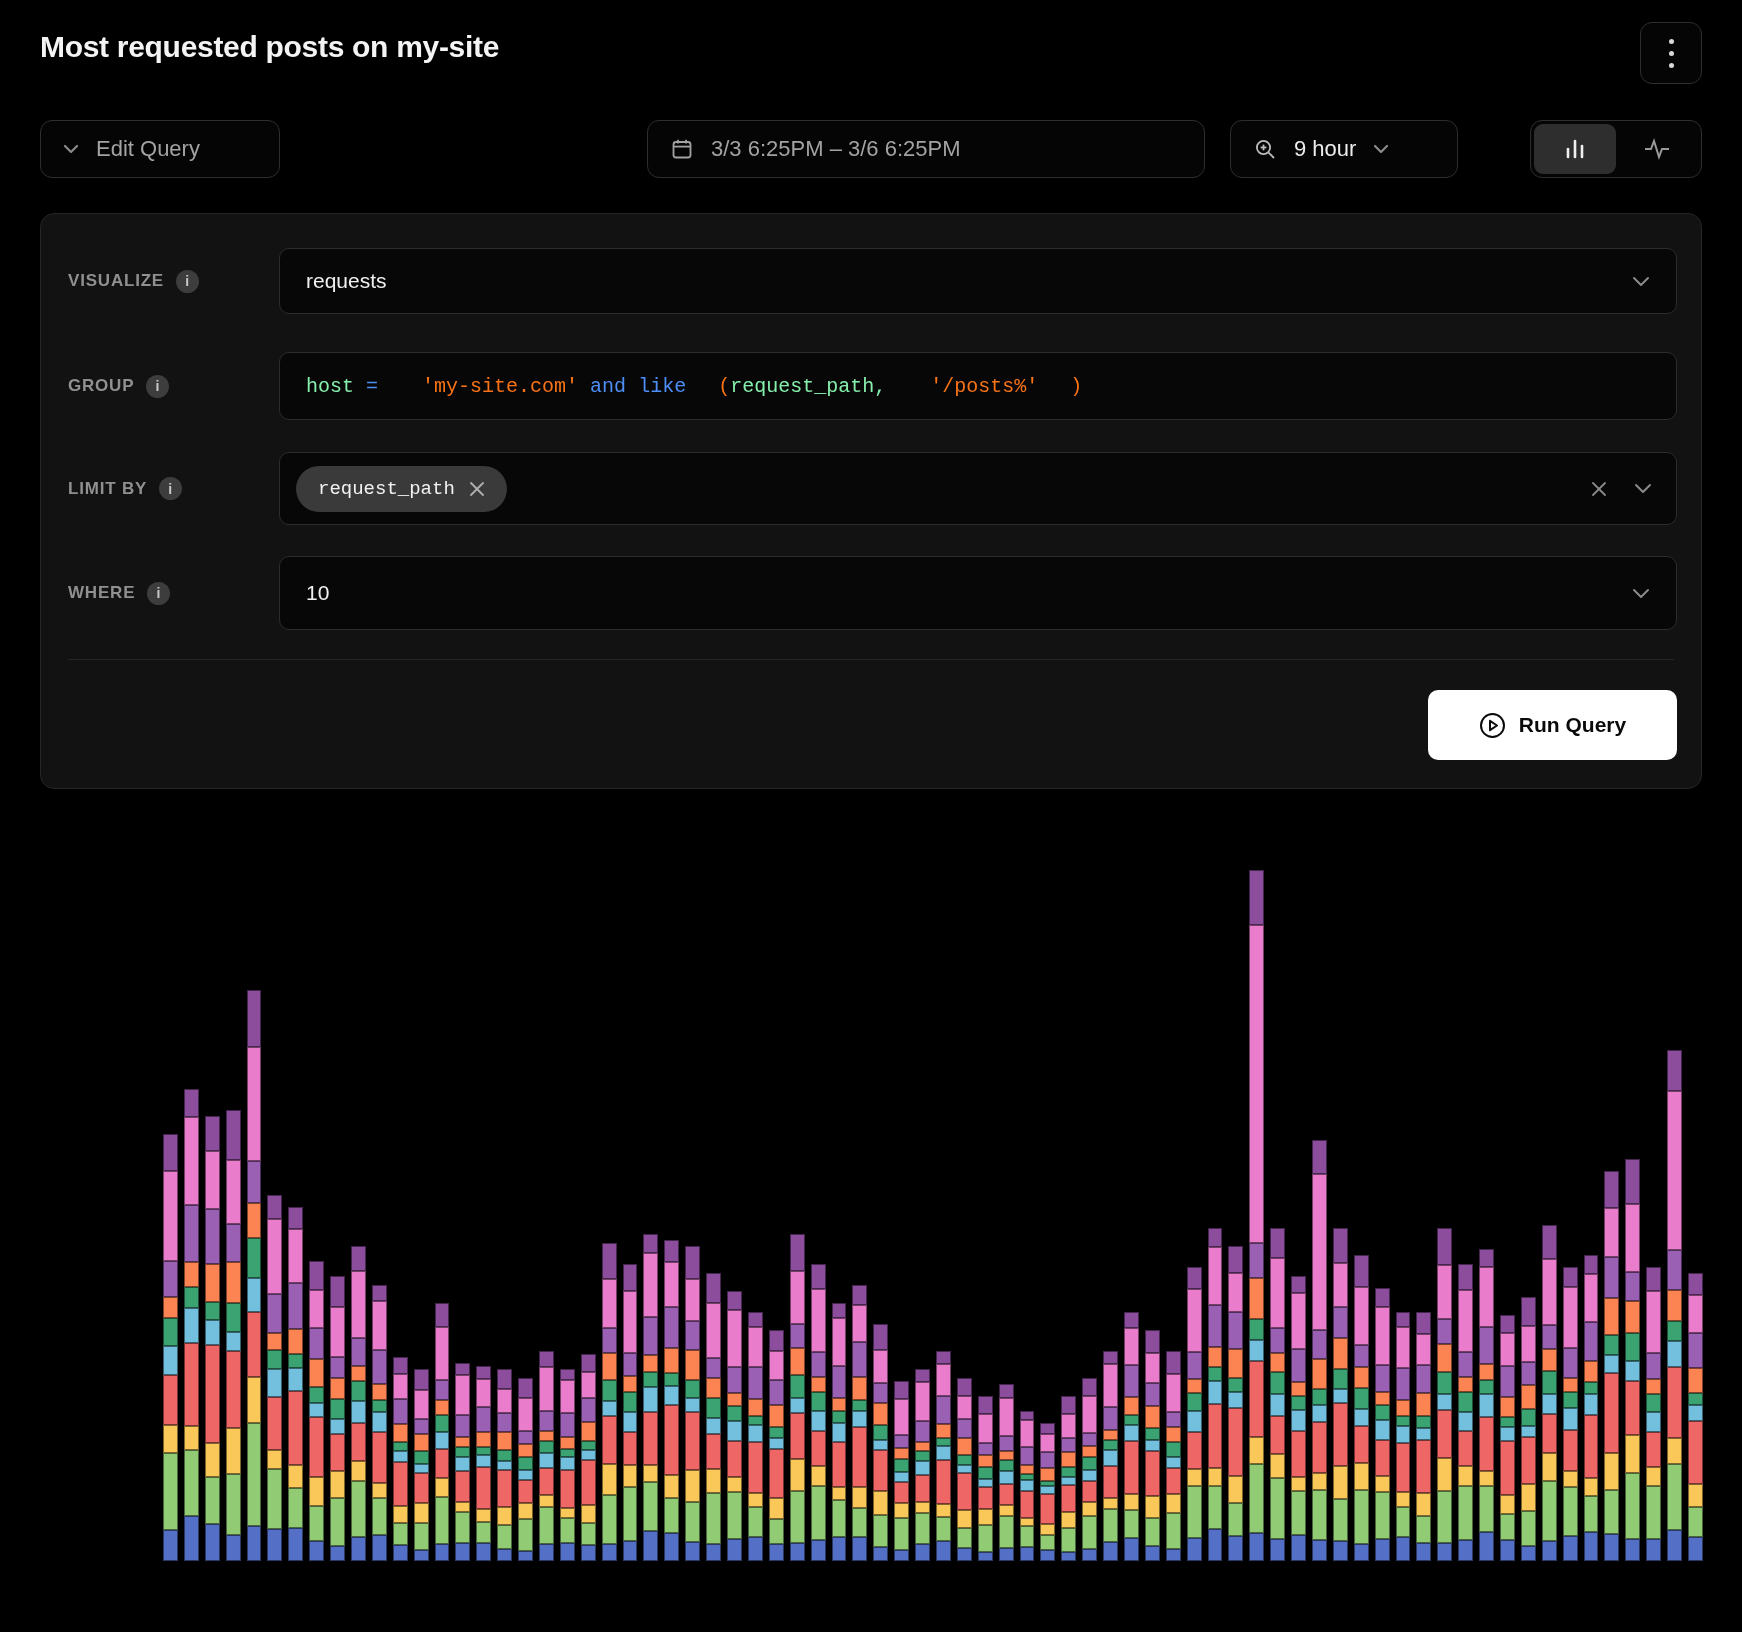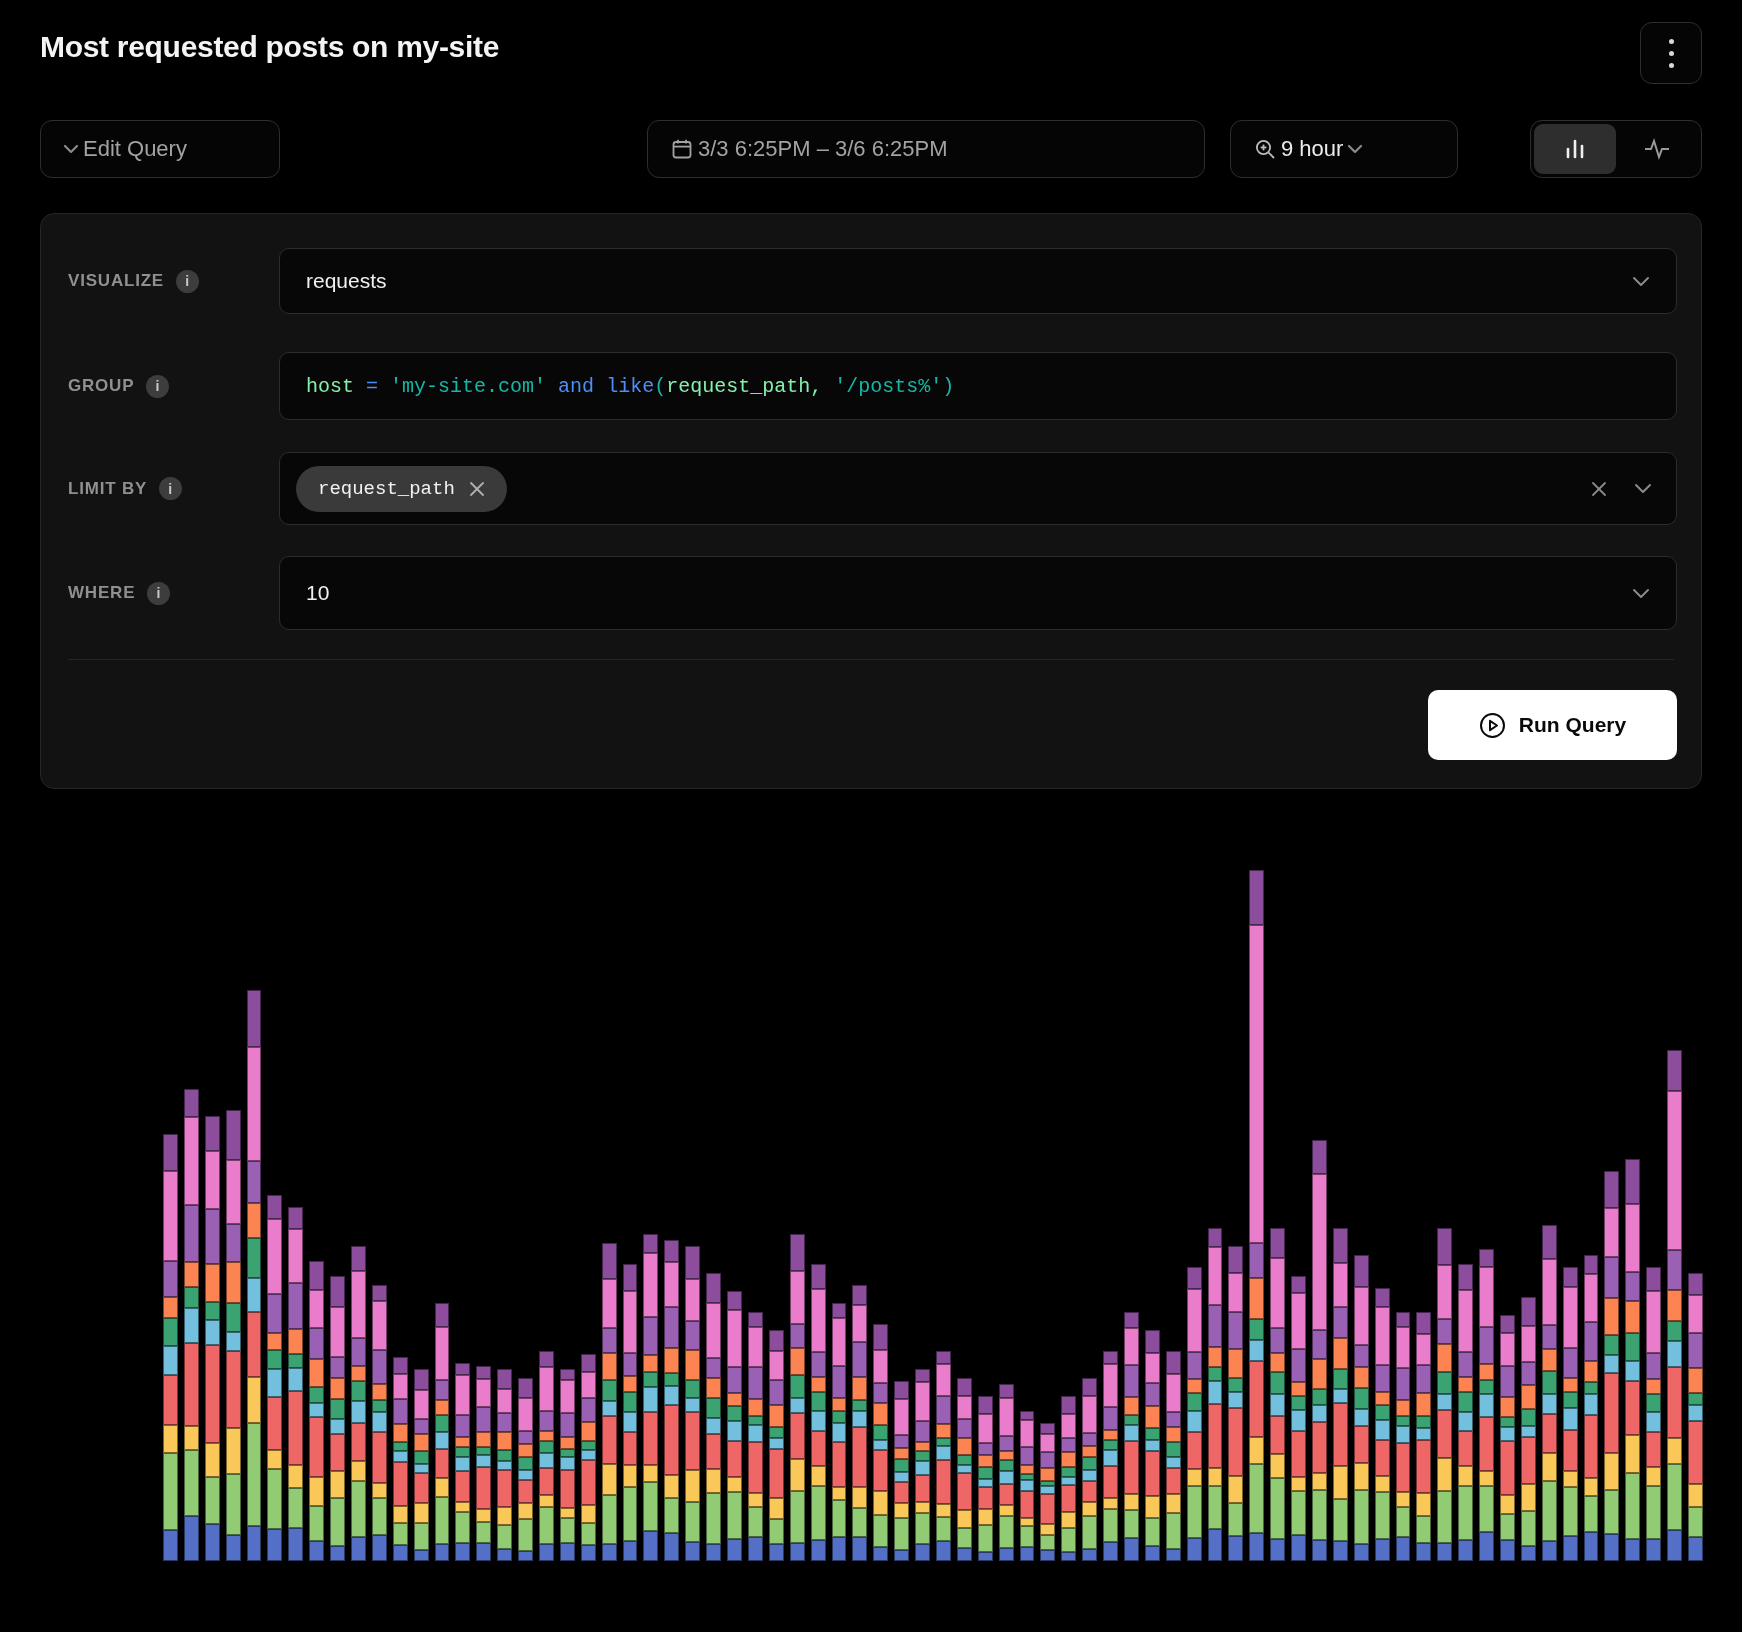--- a/index.html
+++ b/index.html
@@ -11,21 +11,21 @@
   .title { position:absolute; left:40px; top:30px; font-size:30px; font-weight:700;
            color:#f4f4f4; letter-spacing:-0.3px; }
   .kebab-btn { position:absolute; left:1640px; top:22px; width:62px; height:62px;
                border:1px solid #2e2e2e; border-radius:12px; background:#050505;
                display:flex; align-items:center; justify-content:center; cursor:pointer; }
   .kebab-dots { display:flex; flex-direction:column; gap:7px; }
   .kebab-dots span { width:5px; height:5px; border-radius:50%; background:#d9d9d9; }
 
   
   .tbtn { position:absolute; top:120px; height:58px; display:flex; align-items:center;
-          gap:4px; background:#050505; border:1px solid #2e2e2e; border-radius:12px;
+          gap:17px; background:#050505; border:1px solid #2e2e2e; border-radius:12px;
           padding:0 22px; font-size:22px; color:#ececec; cursor:pointer; }
   .tbtn svg { flex:0 0 auto; }
   .muted { color:#a3a3a3; }
   .btn-edit   { left:40px;   width:240px; }
   .btn-range  { left:352px;  width:268px; justify-content:center; }
   .btn-date   { left:647px;  width:558px; }
   .btn-gran   { left:1230px; width:228px; }
   .seg { position:absolute; left:1530px; top:120px; width:172px; height:58px;
          border:1px solid #2e2e2e; border-radius:12px; background:#050505;
          display:flex; align-items:center; padding:3px; }
@@ -41,21 +41,21 @@
   .info-ic { width:23px; height:23px; border-radius:50%; background:#3d3d3d; color:#c9c9c9;
              font-size:14px; font-weight:700; display:flex; align-items:center;
              justify-content:center; font-style:normal; }
   .field { position:absolute; left:238px; width:1398px; background:#070707;
            border:1px solid #2c2c2c; border-radius:10px; display:flex; align-items:center;
            padding:0 26px; font-size:21px; color:#f0f0f0; cursor:pointer; }
   .field .chev { margin-left:auto; }
   .code { font-family:"Liberation Mono", monospace; font-size:20px; letter-spacing:0; }
   .tok-ident { color:#86efac; }
   .tok-kw    { color:#4d8ef7; }
-  .tok-str   { color:#14b8a6; }
+  .tok-str   { color:#f97316;margin-left:32px; }
   .chip { display:flex; align-items:center; gap:14px; background:#3a3a3a; color:#f2f2f2;
           border-radius:999px; height:46px; padding:0 22px;
           font-family:"Liberation Mono", monospace; font-size:19px; cursor:pointer; }
   .field-icons { margin-left:auto; display:flex; align-items:center; gap:26px; }
   .divider { position:absolute; left:27px; right:27px; top:445px; height:1px; background:#262626; }
   .run-btn { position:absolute; right:24px; top:476px; height:70px; width:249px;
              background:#ffffff; color:#0a0a0a; border:none; border-radius:10px;
              display:flex; align-items:center; justify-content:center; gap:13px;
              font-size:21px; font-weight:600; font-family:"Liberation Sans",sans-serif;
              cursor:pointer; }

